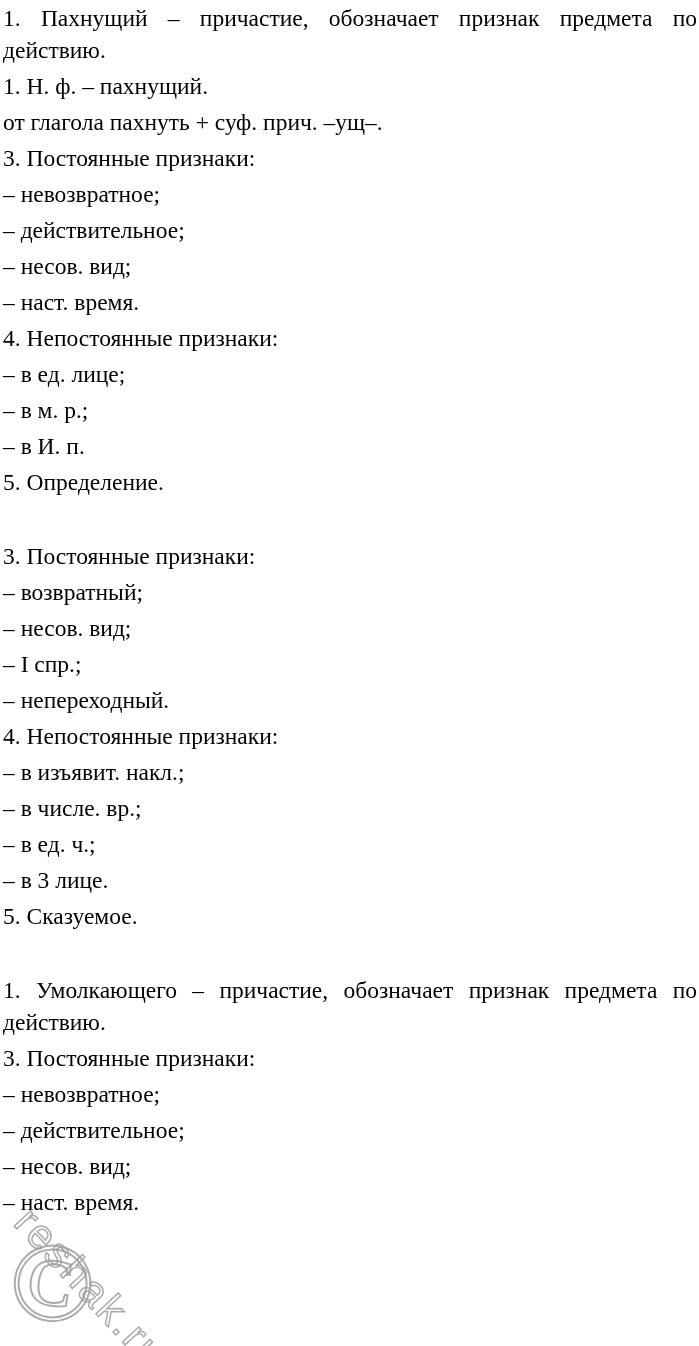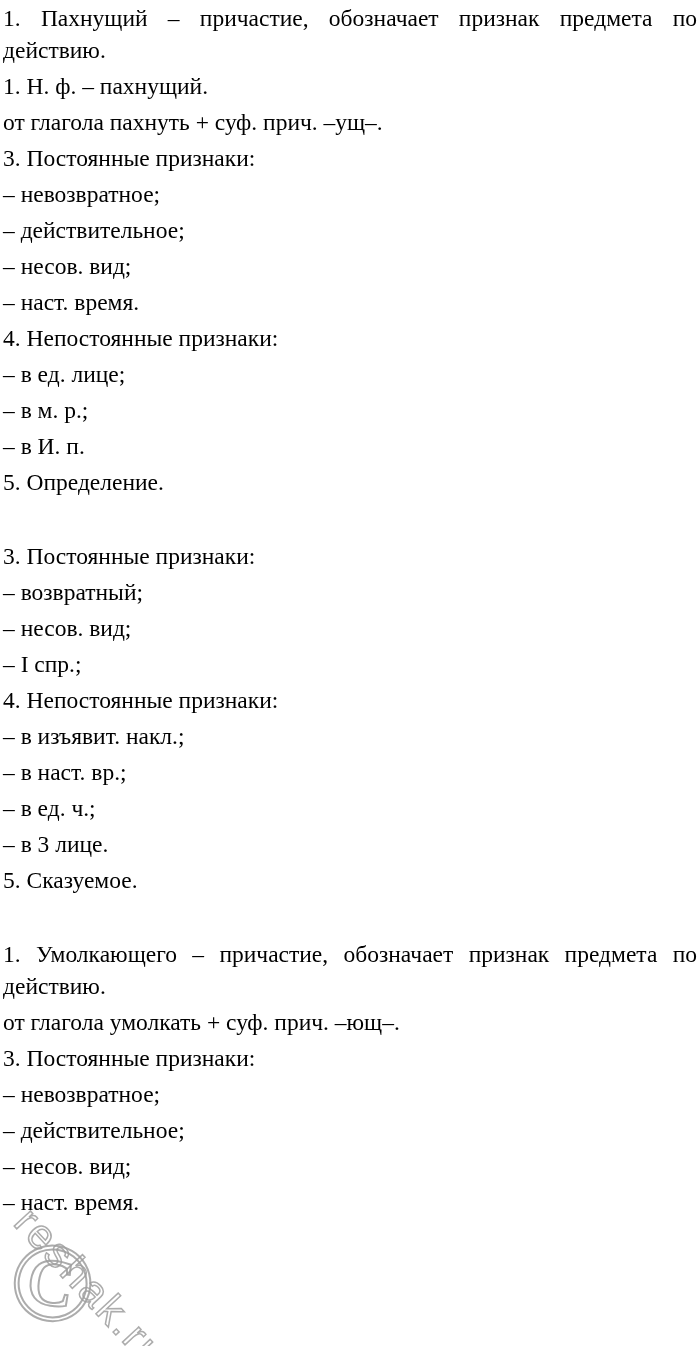--- a/index.html
+++ b/index.html
@@ -79,29 +79,29 @@
     <p class="line">4. Непостоянные признаки:</p>
     <p class="line">– в ед. лице;</p>
     <p class="line">– в м. р.;</p>
     <p class="line">– в И. п.</p>
     <p class="line">5. Определение.</p>
     <div class="block-gap"></div>
     <p class="line">3. Постоянные признаки:</p>
     <p class="line">– возвратный;</p>
     <p class="line">– несов. вид;</p>
     <p class="line">– I спр.;</p>
+    <p class="line">– непереходный.</p>
     <p class="line">4. Непостоянные признаки:</p>
     <p class="line">– в изъявит. накл.;</p>
-    <p class="line">– в наст. вр.;</p>
+    <p class="line">– в числе. вр.;</p>
     <p class="line">– в ед. ч.;</p>
     <p class="line">– в 3 лице.</p>
     <p class="line">5. Сказуемое.</p>
     <div class="block-gap"></div>
     <p class="line">1. Умолкающего – причастие, обозначает признак предмета по действию.</p>
-    <p class="line">от глагола умолкать + суф. прич. –ющ–.</p>
     <p class="line">3. Постоянные признаки:</p>
     <p class="line">– невозвратное;</p>
     <p class="line">– действительное;</p>
     <p class="line">– несов. вид;</p>
     <p class="line">– наст. время.</p>
   </div>
 
 <div class="watermark">
   <span class="watermark-symbol">©</span>
   <span class="watermark-text">reshak.ru</span>

